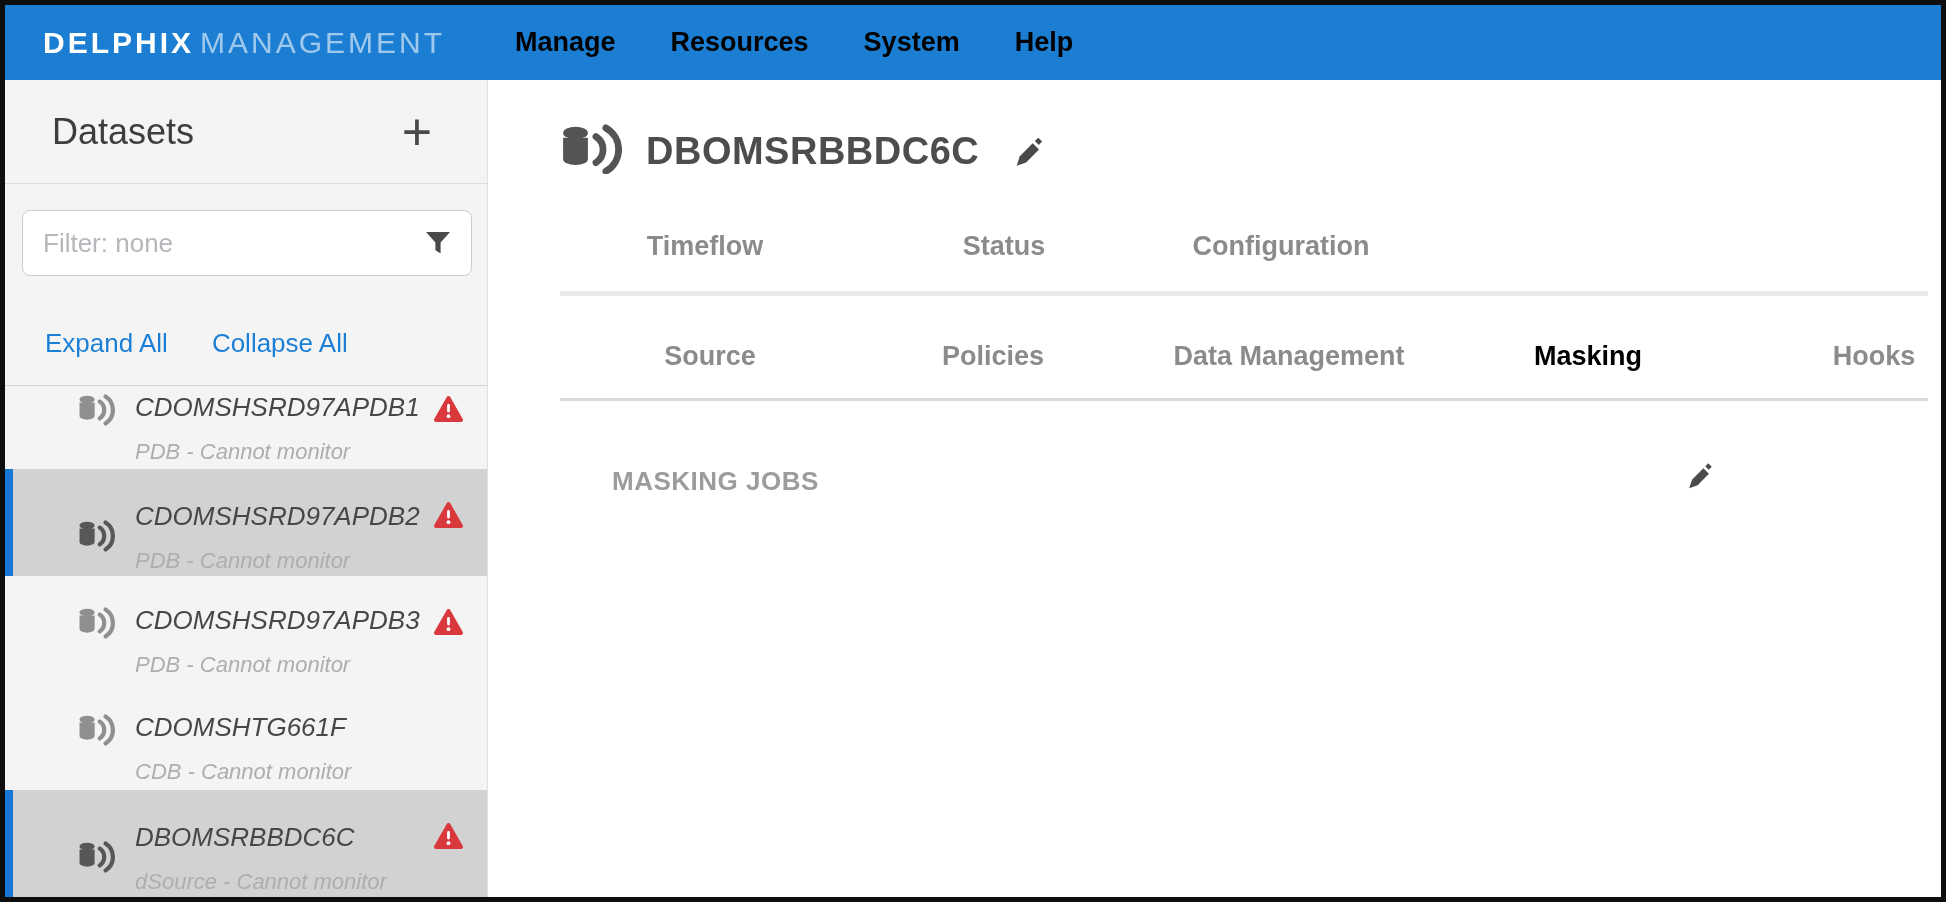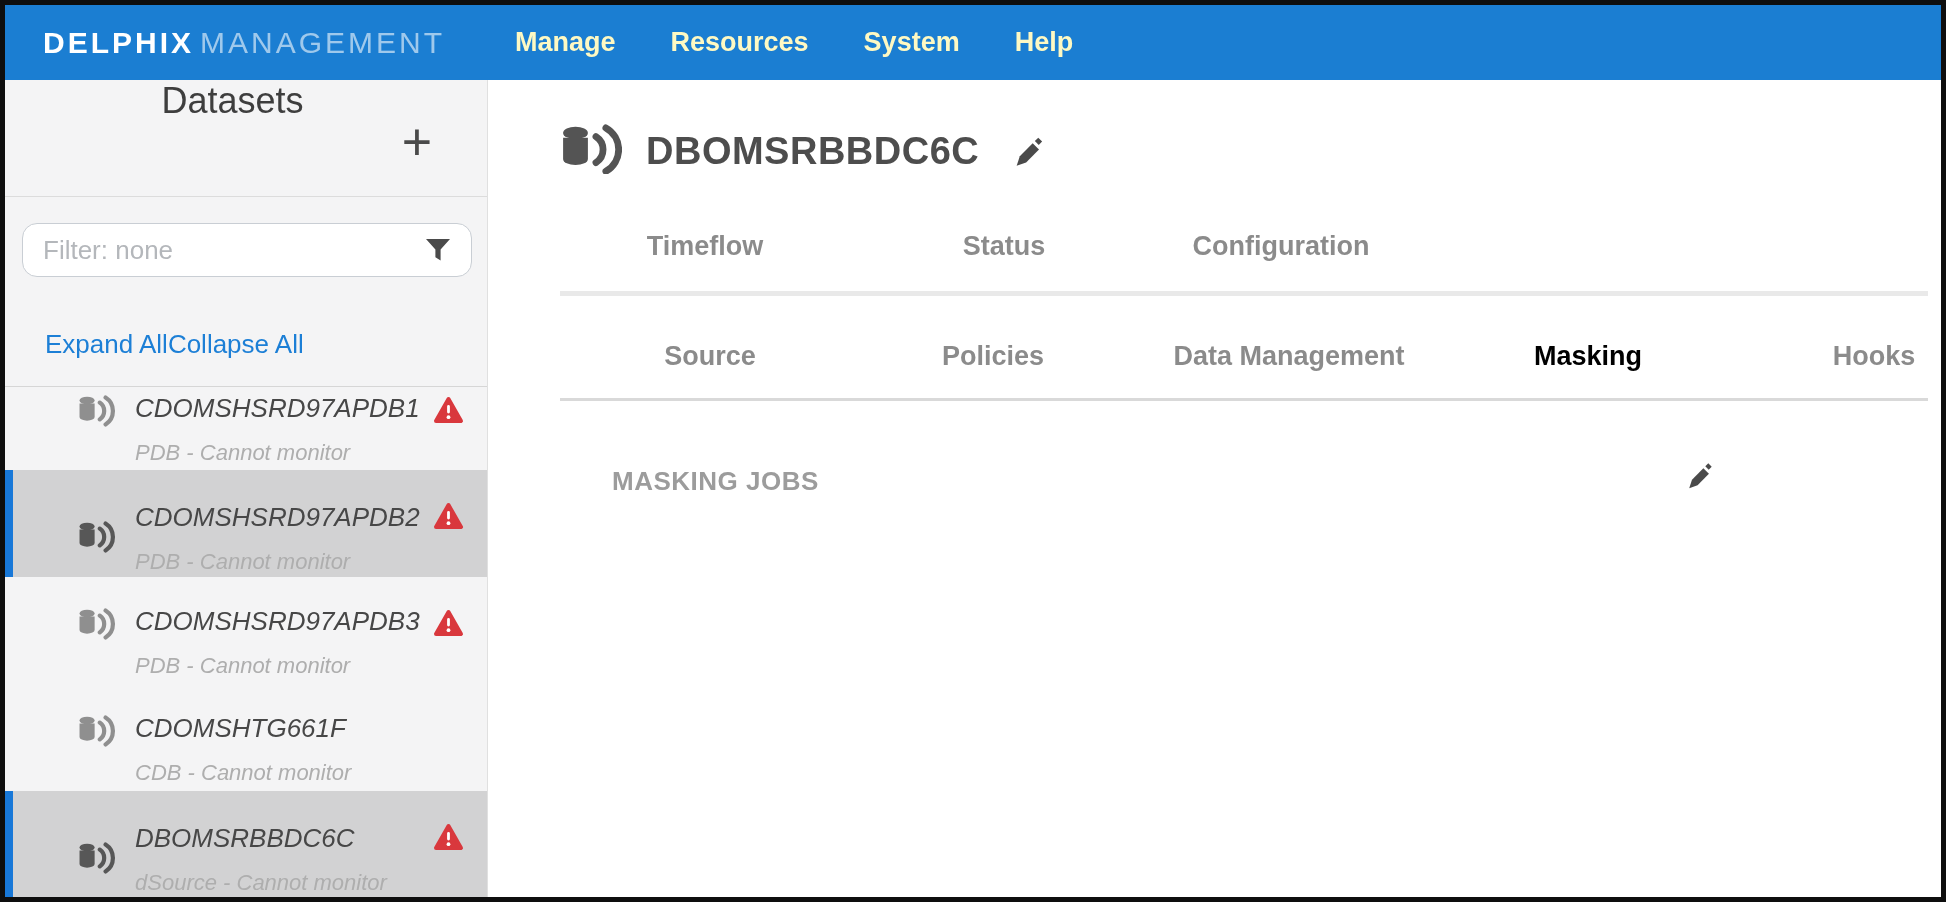--- a/index.html
+++ b/index.html
@@ -18,52 +18,52 @@
     display:flex; align-items:center;
   }
   .brand {
     margin-left:38px; width:472px;
     font-size:30px; font-weight:bold; letter-spacing:3px;
     color:#ffffff; white-space:nowrap;
   }
   .brand .secondary { color:rgba(255,255,255,0.58); font-weight:400; margin-left:6px; }
   .nav-items { display:flex; gap:55px; align-items:center; }
   .nav-item {
-    color:#fef9c3; font-size:27px; font-weight:bold; cursor:pointer; white-space:nowrap;
+    color:#000000; font-size:27px; font-weight:bold; cursor:pointer; white-space:nowrap;
   }
 
   
   .app { display:flex; height:817px; }
 
   
   .sidebar {
     width:483px; background:#f4f4f5; border-right:1px solid #e0e0e0;
     position:relative; overflow:hidden; flex:none;
   }
   .sidebar-header {
-    height:117px; display:flex; align-items:center;
-    padding:0 55px 0 28px; border-bottom:1px solid #dcdcdc;flex-direction:column;
+    height:104px; display:flex; align-items:center;
+    padding:0 55px 0 47px; border-bottom:1px solid #dcdcdc;
   }
   .sidebar-title { font-size:36px; color:#3e3e3e; }
   .add-btn {
     margin-left:auto; font-size:52px; font-weight:200; color:#4a4a4a;
     line-height:40px; cursor:pointer; background:none; border:none;
     font-family:"Liberation Sans", sans-serif;
   }
   .filter-wrap {
-    margin:26px 15px 0 17px; height:54px;
-    background:#ffffff; border:1px solid #c9ced4; border-radius:15px;
+    margin:26px 15px 0 17px; height:66px;
+    background:#ffffff; border:1px solid #c9ced4; border-radius:8px;
     display:flex; align-items:center; padding:0 20px;justify-content:center;
   }
   .filter-input {
     flex:1; border:none; outline:none; background:transparent;
     font-size:26px; color:#555; font-family:"Liberation Sans", sans-serif;
   }
   .filter-input::placeholder { color:#b4b7bb; }
-  .links-row { margin:52px 0 6px 40px; display:flex; }
+  .links-row { margin:52px 0 6px 40px; display:flex; gap:44px; }
   .side-link { font-size:26px; color:#1c7fd6; text-decoration:none; cursor:pointer; }
   .list-divider { margin-top:26px; height:1px; background:#d6d6d6; }
 
   .ds-row {
     position:relative; height:107px; padding:30px 0 0 72px;
     display:flex; align-items:flex-start; cursor:pointer;font-style:italic;
   }
   .ds-row.clipped { height:83px; padding-top:7px; }
   .ds-row.selected { background:#d2d2d3;align-items:center; }
   .ds-row.selected::before {

